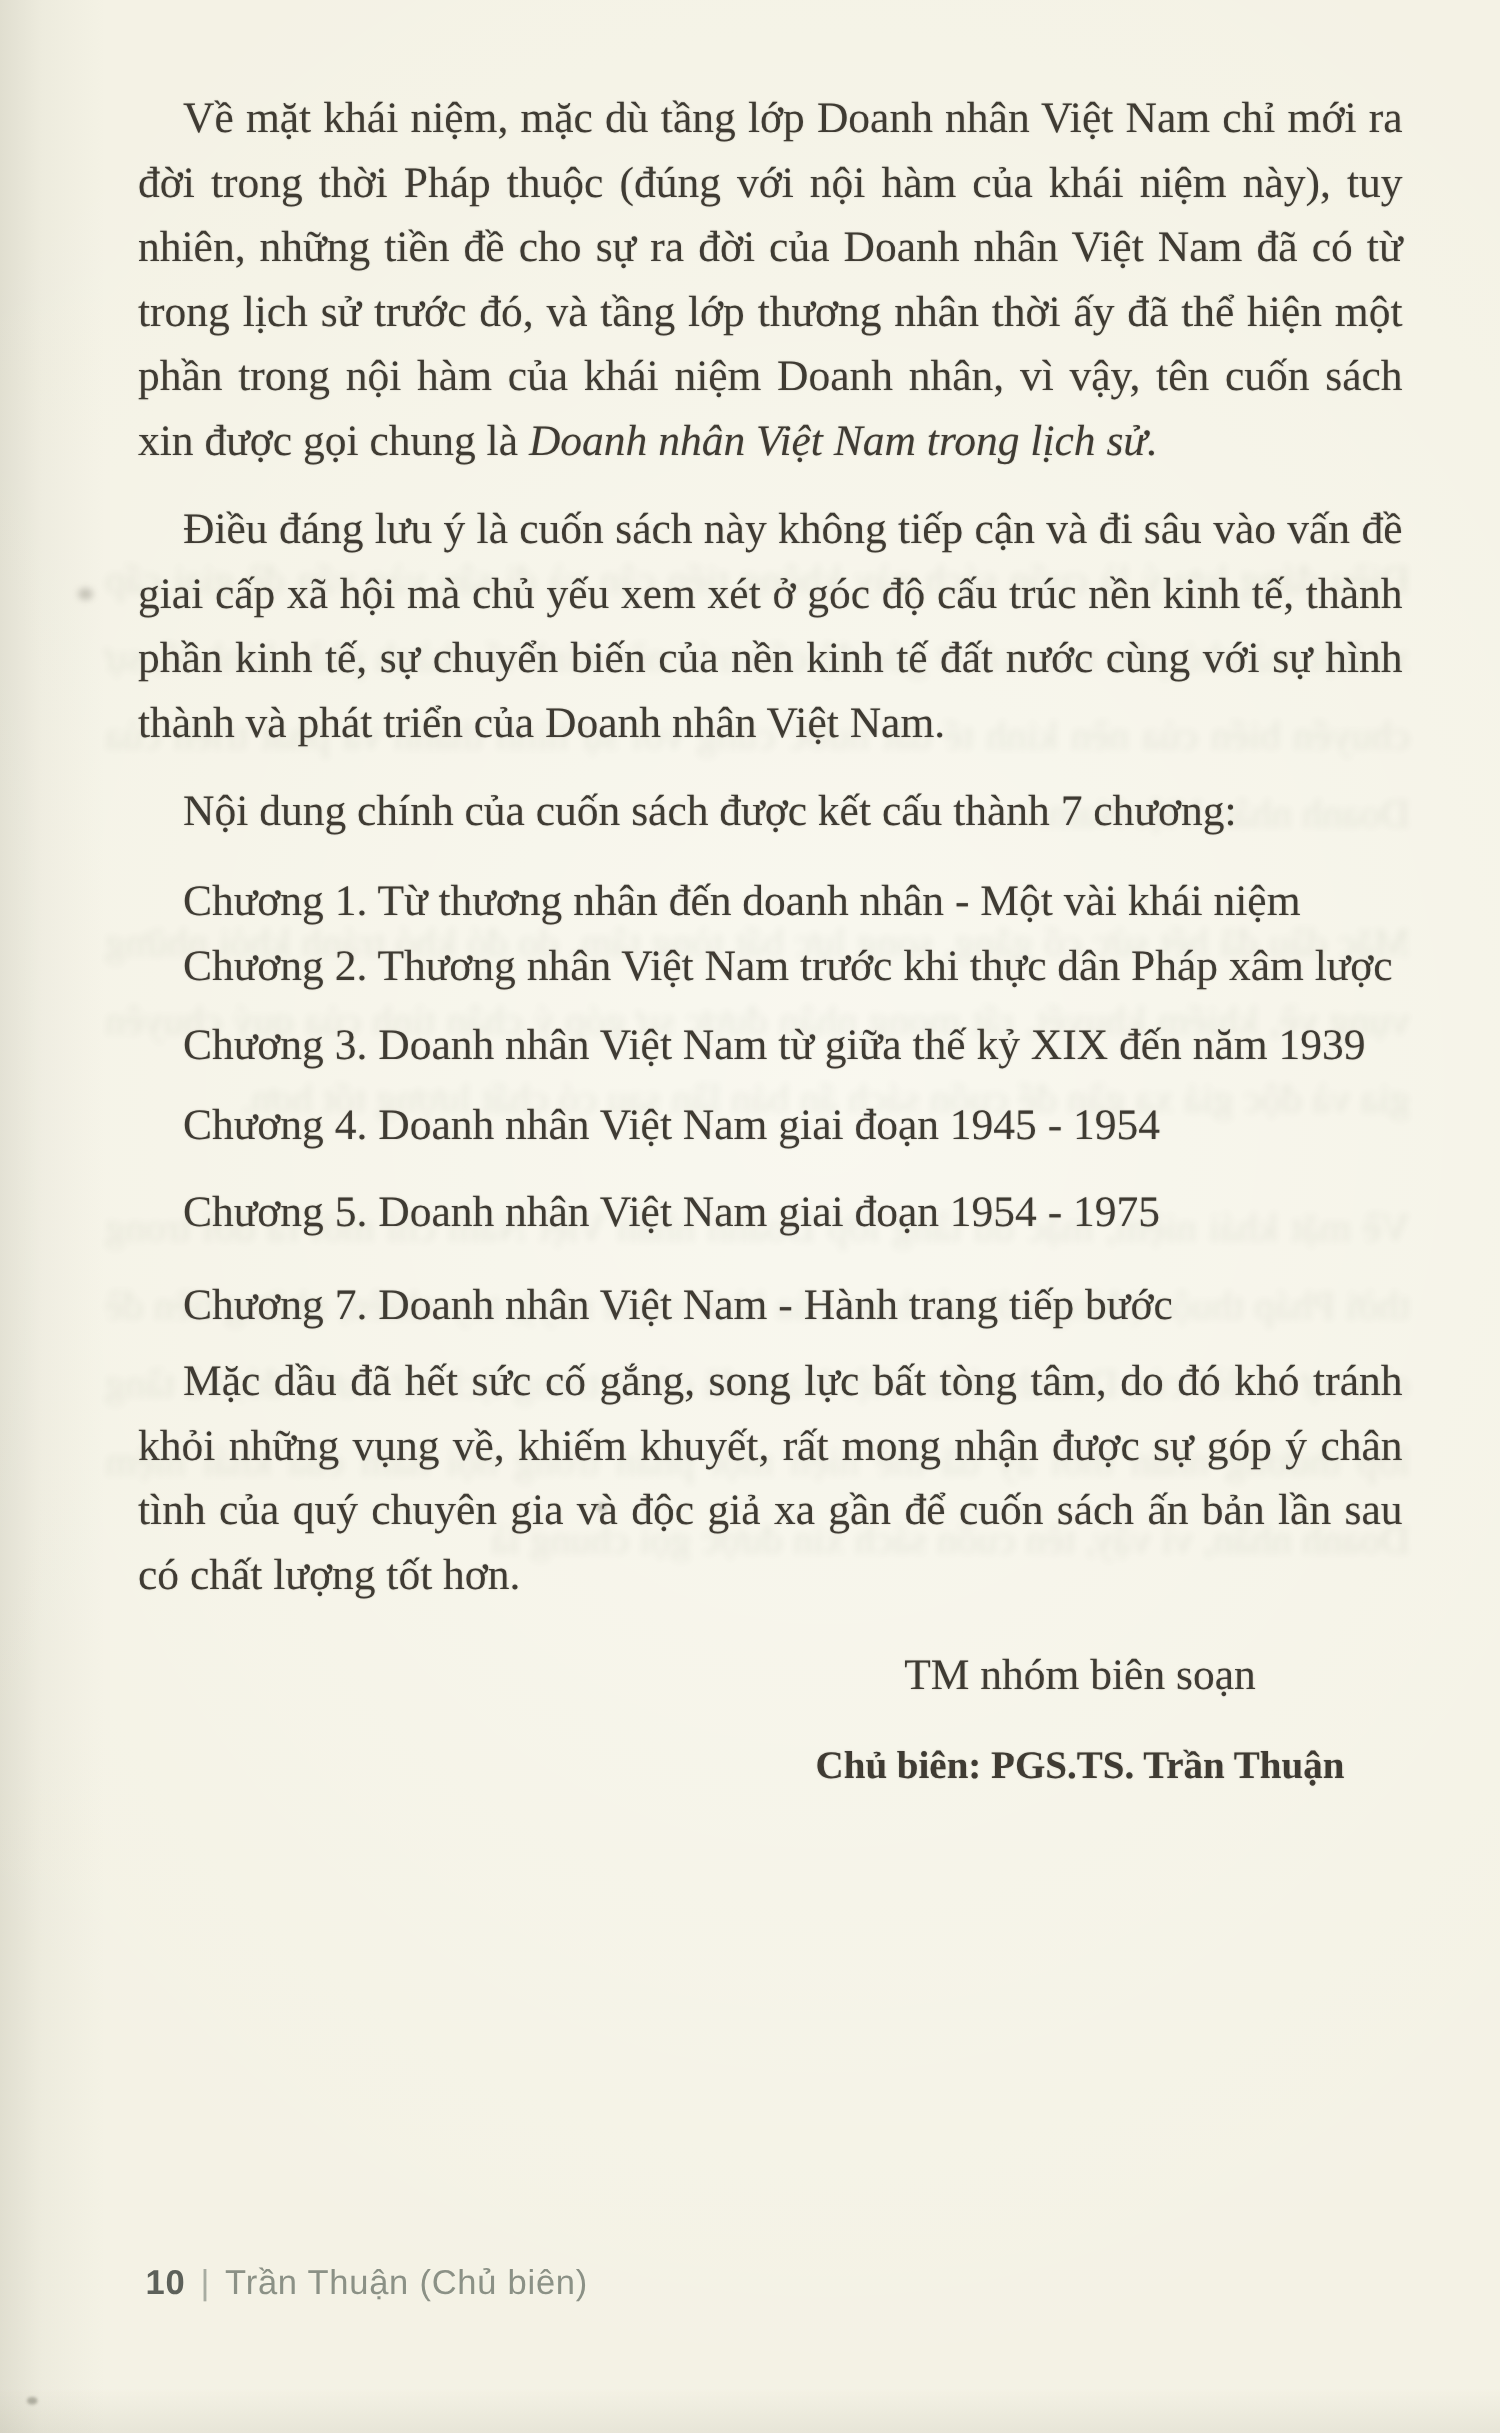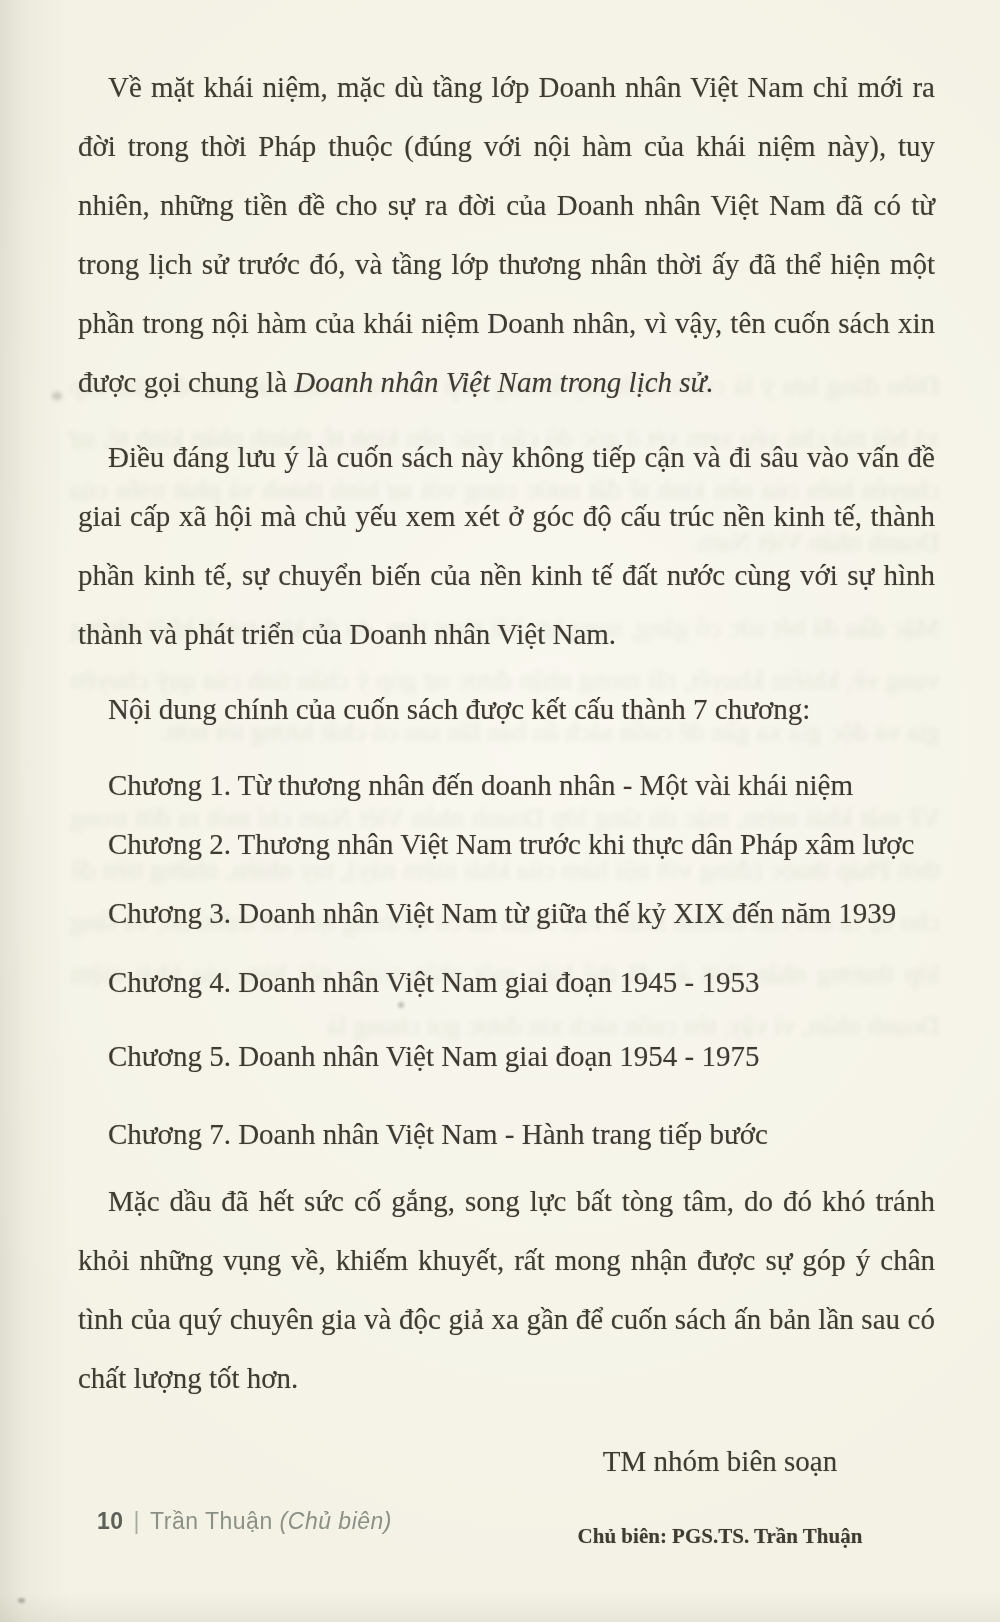--- a/index.html
+++ b/index.html
@@ -30,57 +30,57 @@
     font-size: 27px;
     line-height: 52px;
     text-align: justify;
     pointer-events: none;
     overflow: hidden;
   }
   .ghost-layer p { margin: 0 0 34px 0; }
 
   .content {
     position: absolute;
-    left: 78px; right: 65px; top: 58px;
+    left: 92px; right: 65px; top: 58px;
     color: #3f3b33;
     font-size: 29px;
-    line-height: 59px;
+    line-height: 43px;
     text-shadow: 0 0 1px rgba(62,57,46,0.35);
     z-index: 2;
   }
   p.body-par {
     margin: 0;
     text-indent: 30px;
     text-align: justify;
   }
   p.gap-s  { margin-top: 10px; }
   p.gap-m  { margin-top: 16px; }
   p.gap-ch { margin-top: 15px; }
   .it { font-style: italic; }
 
   .signoff {
     margin: 24px 0 0 auto;
     width: 430px;
     text-align: center;
   }
   .signoff .line1 { margin: 16px; }
-  .signoff .line2 { margin: 4px 0 0 0; font-weight: bold; font-size: 21px; }
+  .signoff .line2 { margin: 4px 0 0 0; font-weight: bold; font-size: 26px; }
 
   .footer {
     position: absolute;
     left: 97px; top: 1508px;
     font-family: "Liberation Sans", "DejaVu Sans", sans-serif;
     font-size: 23px;
     color: #8b9186;
     letter-spacing: 0.5px;
     z-index: 2;
   }
   .footer .pagenum { color: #5d615a; font-weight: 700; margin-right: 10px; }
   .footer .sep { color: #a7aca1; margin-right: 10px; font-weight: 300; }
-  .footer .role { font-style: italic; }
+  .footer .role { }
 
   
   .smudge-a {
     position: absolute; left: 52px; top: 392px; width: 10px; height: 8px;
     background: rgba(70,68,55,0.25); border-radius: 50%; filter: blur(2px);
   }
   .smudge-b {
     position: absolute; left: 398px; top: 1002px; width: 6px; height: 6px;
     background: rgba(70,68,55,0.30); border-radius: 50%; filter: blur(1.5px);
   }
@@ -108,21 +108,21 @@
 
     <p class="body-par"><span>Về mặt khái niệm, mặc dù tầng lớp Doanh nhân Việt Nam chỉ mới ra đời trong thời Pháp thuộc (đúng với nội hàm của khái niệm này), tuy nhiên, những tiền đề cho sự ra đời của Doanh nhân Việt Nam đã có từ trong lịch sử trước đó, và tầng lớp thương nhân thời ấy đã thể hiện một phần trong nội hàm của khái niệm Doanh nhân, vì vậy, tên cuốn sách xin được gọi chung là </span><span class="it">Doanh nhân Việt Nam trong lịch sử.</span></p>
 
     <p class="body-par gap-m">Điều đáng lưu ý là cuốn sách này không tiếp cận và đi sâu vào vấn đề giai cấp xã hội mà chủ yếu xem xét ở góc độ cấu trúc nền kinh tế, thành phần kinh tế, sự chuyển biến của nền kinh tế đất nước cùng với sự hình thành và phát triển của Doanh nhân Việt Nam.</p>
 
     <p class="body-par gap-m">Nội dung chính của cuốn sách được kết cấu thành 7 chương:</p>
 
     <p class="body-par" style="margin-top:17px">Chương 1. Từ thương nhân đến doanh nhân - Một vài khái niệm</p>
     <p class="body-par" style="">Chương 2. Thương nhân Việt Nam trước khi thực dân Pháp xâm lược</p>
     <p class="body-par gap-s">Chương 3. Doanh nhân Việt Nam từ giữa thế kỷ XIX đến năm 1939</p>
-    <p class="body-par gap-s">Chương 4. Doanh nhân Việt Nam giai đoạn 1945 - 1953</p>
+    <p class="body-par gap-s">Chương 4. Doanh nhân Việt Nam giai đoạn 1945 - 1954</p>
     <p class="body-par gap-ch">Chương 5. Doanh nhân Việt Nam giai đoạn 1954 - 1975</p>
     <p class="body-par" style="margin-top:19px">Chương 7. Doanh nhân Việt Nam - Hành trang tiếp bước</p>
 
     <p class="body-par" style="margin-top:8px">Mặc dầu đã hết sức cố gắng, song lực bất tòng tâm, do đó khó tránh khỏi những vụng về, khiếm khuyết, rất mong nhận được sự góp ý chân tình của quý chuyên gia và độc giả xa gần để cuốn sách ấn bản lần sau có chất lượng tốt hơn.</p>
 
     <div class="signoff">
       <p class="line1">TM nhóm biên soạn</p>
       <p class="line2">Chủ biên: PGS.TS. Trần Thuận</p>
     </div>
 

